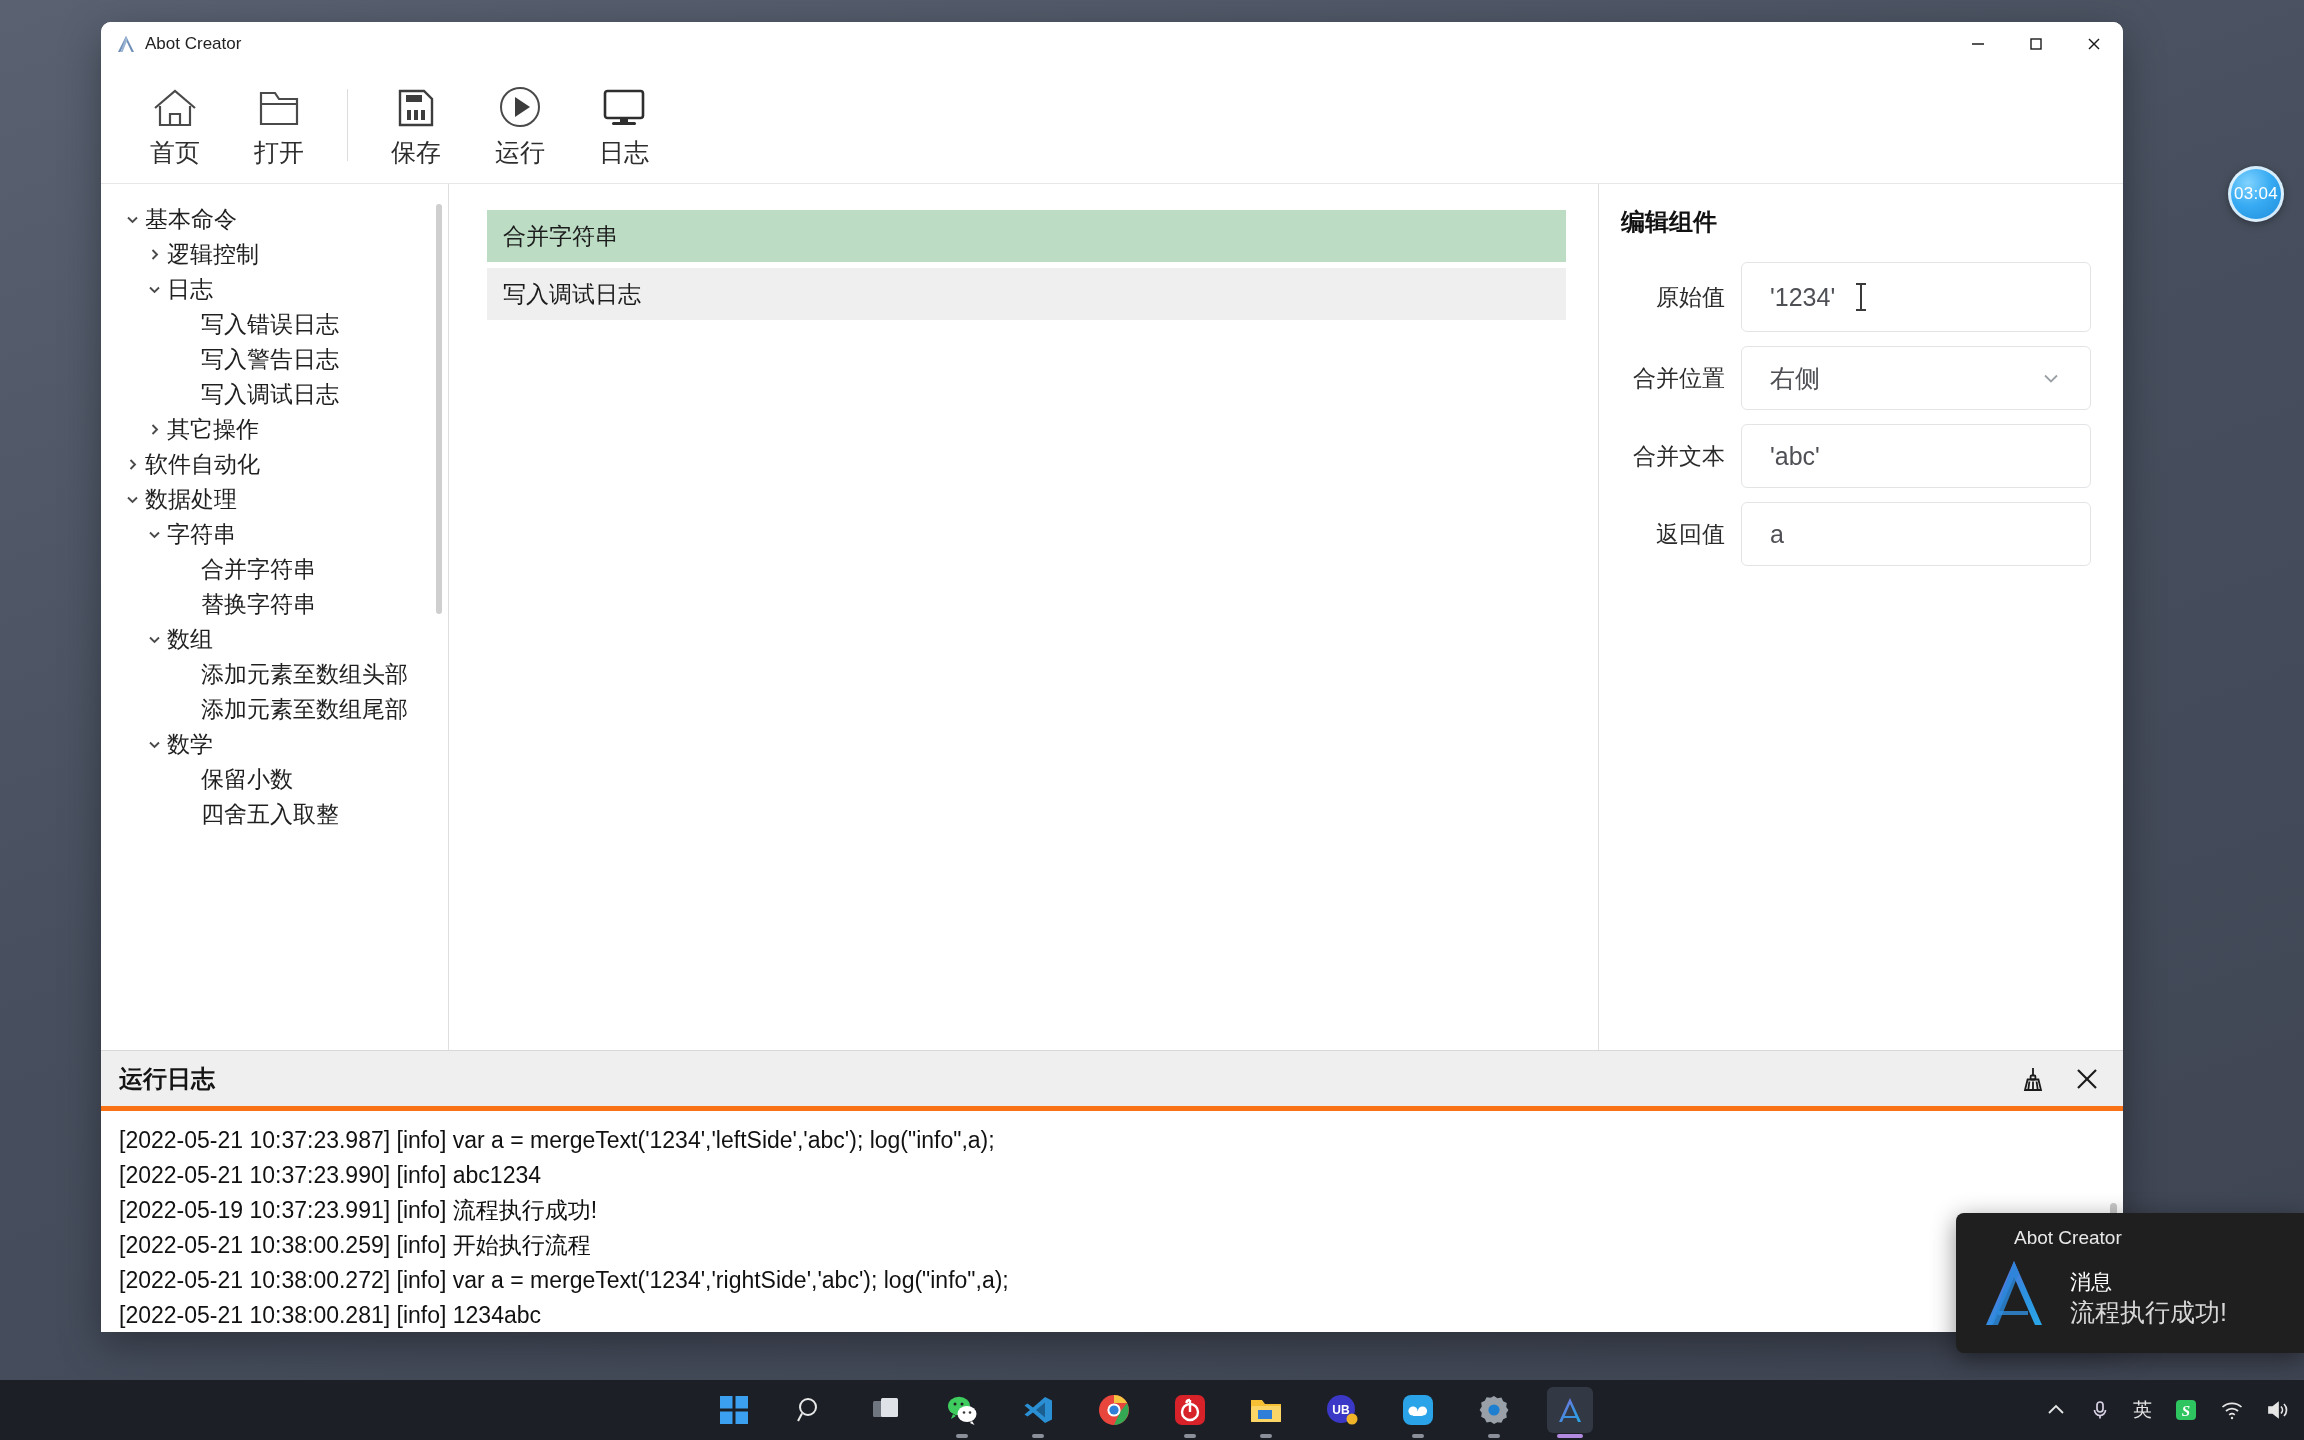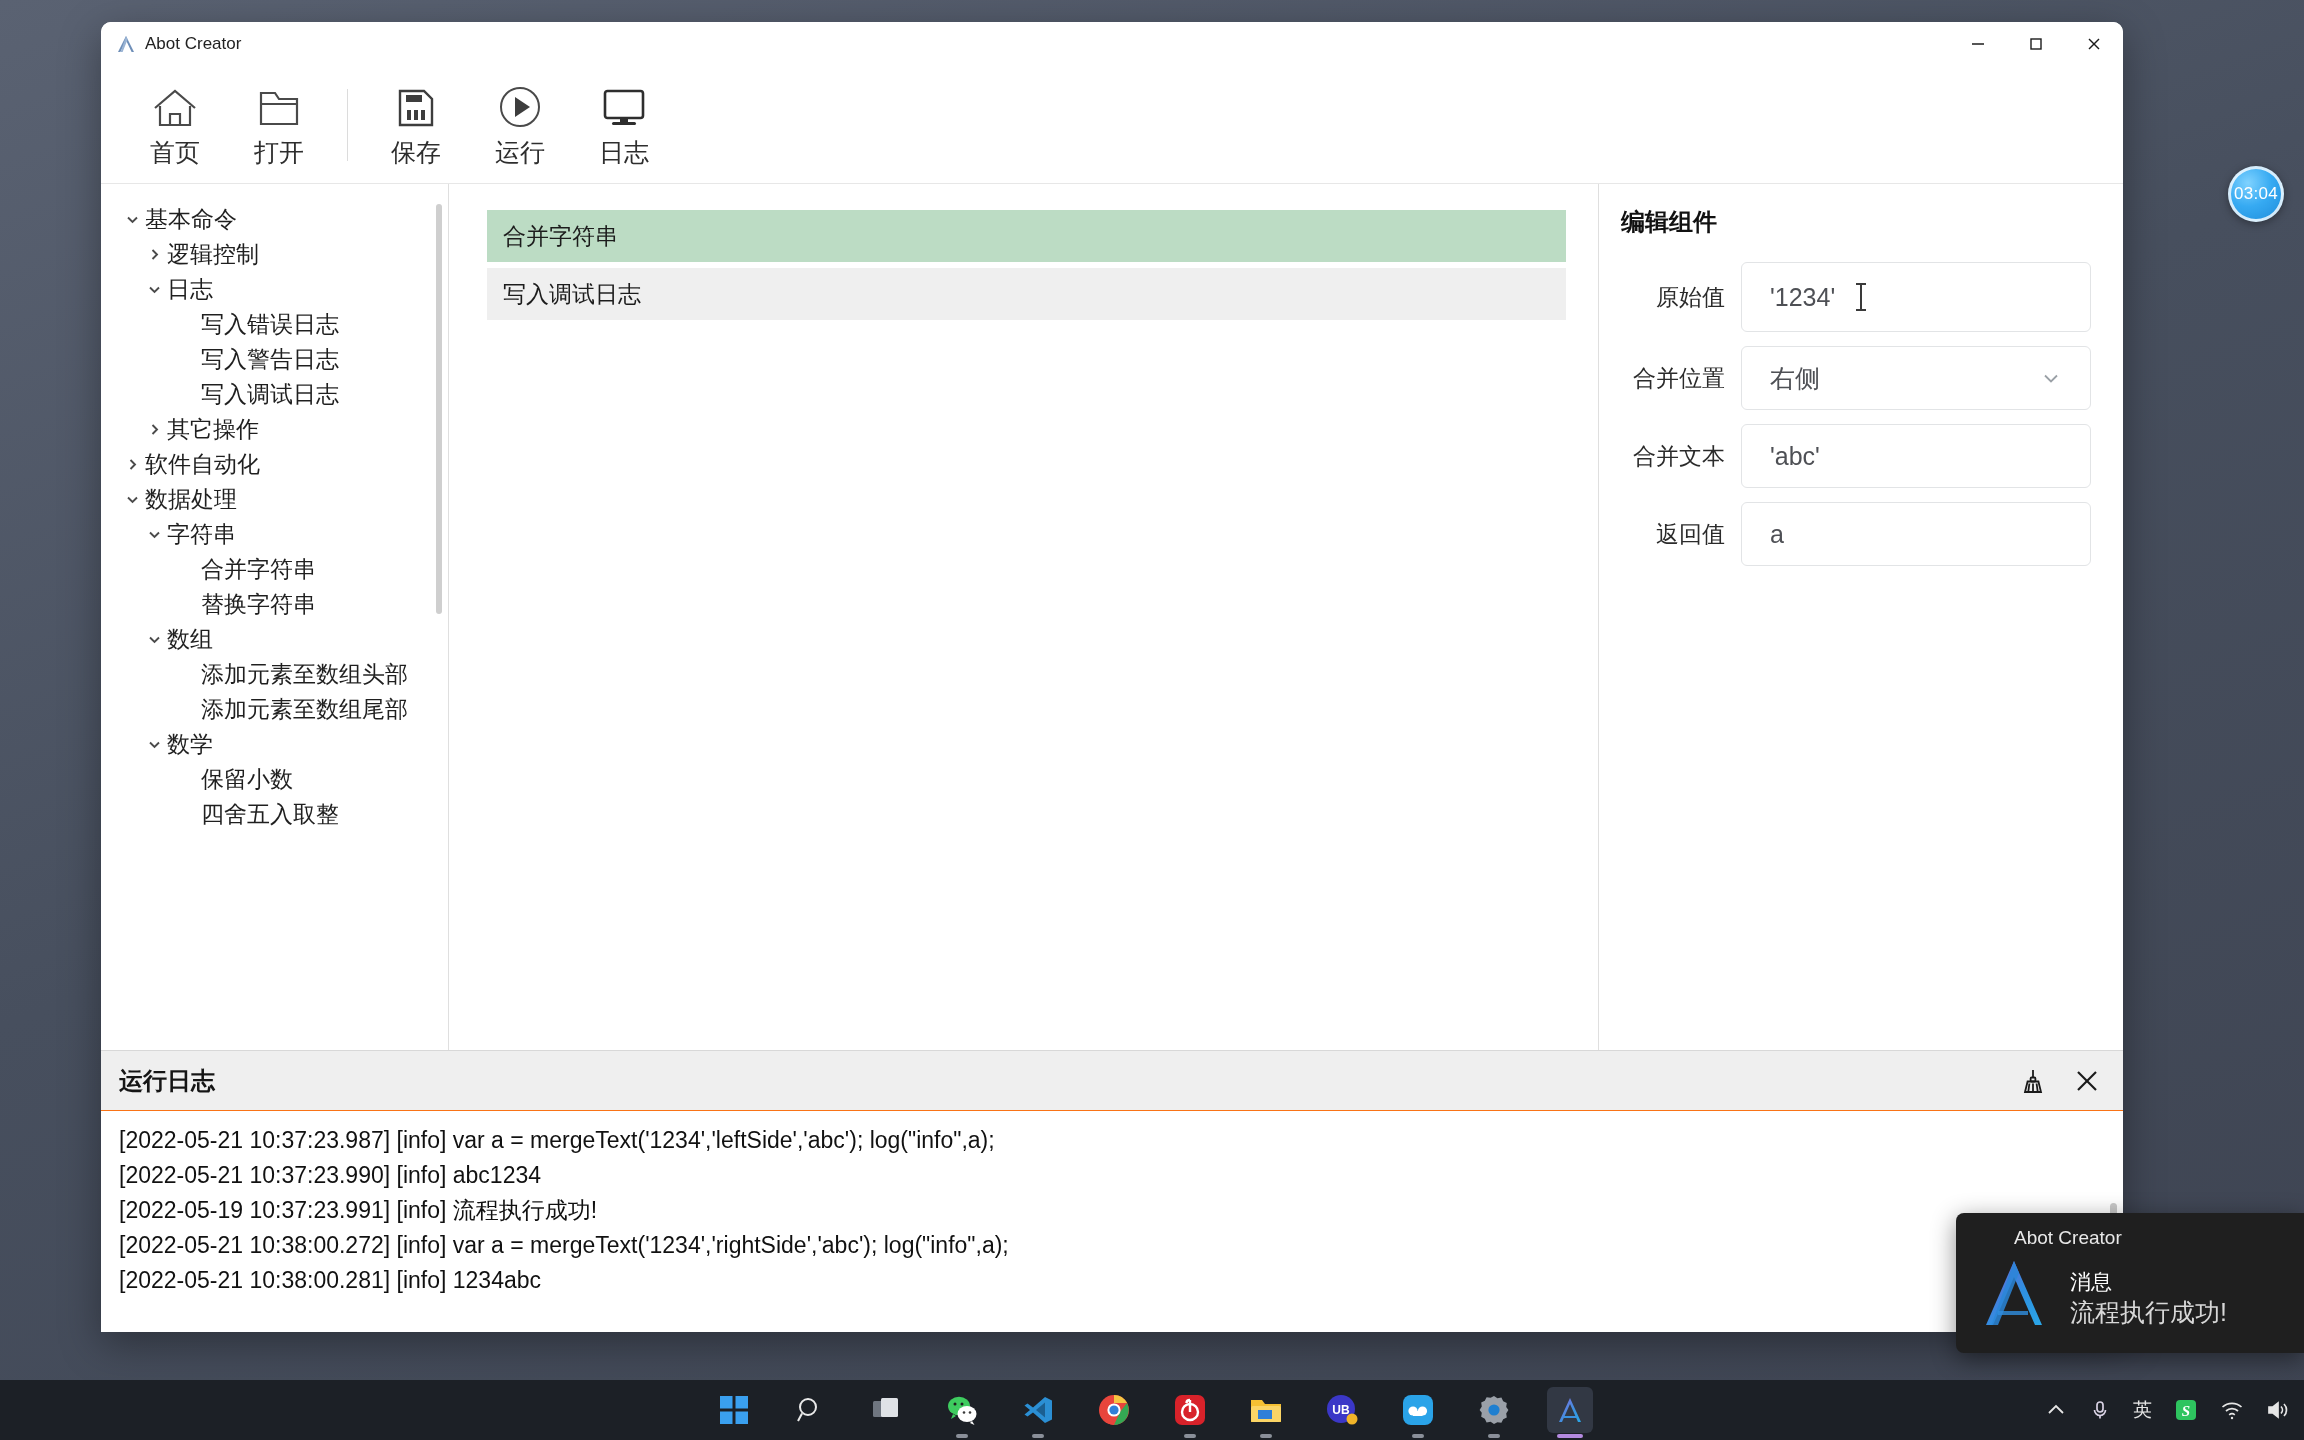--- a/index.html
+++ b/index.html
@@ -161,21 +161,21 @@
     flex: 0 0 auto; height: 282px;
     border-top: 1px solid #d8d8d8;
     background: #fff; display: flex; flex-direction: column;
     position: relative;
   }
   #log-header {
     height: 60px; flex: 0 0 60px;
     background: #efefef;
     display: flex; align-items: center;
     padding: 0 22px 0 18px;
-    border-bottom: 1px solid #f97316;
+    border-bottom: 5px solid #f97316;
   }
   #log-title { font-size: 24px; font-weight: bold; color: #151515; }
   .log-actions { margin-left: auto; display: flex; align-items: center; gap: 26px; }
   .log-act { cursor: pointer; color: #1a1a1a; display: flex; }
   #log-body {
     flex: 1 1 auto; overflow: hidden;
     padding: 12px 20px 0 18px; position: relative;
   }
   .log-line {
     font-size: 23px; color: #111; line-height: 35px;
@@ -507,20 +507,21 @@
             <line x1="23" y1="5" x2="5" y2="23" stroke="#1a1a1a" stroke-width="2.2"></line>
           </svg>
         </span>
       </div>
     </div>
     <div id="log-body">
       <div id="log-lines">
           <div class="log-line">[2022-05-21 10:37:23.987] [info] var a = mergeText('1234','leftSide','abc'); log("info",a);</div>
           <div class="log-line">[2022-05-21 10:37:23.990] [info] abc1234</div>
           <div class="log-line">[2022-05-19 10:37:23.991] [info] 流程执行成功!</div>
+          <div class="log-line">[2022-05-21 10:38:00.259] [info] 开始执行流程</div>
           <div class="log-line">[2022-05-21 10:38:00.272] [info] var a = mergeText('1234','rightSide','abc'); log("info",a);</div>
           <div class="log-line">[2022-05-21 10:38:00.281] [info] 1234abc</div>
         </div>
       <div id="log-scrollbar"></div>
     </div>
   </div>
 </div>
 
 <div id="toast">
   <div id="toast-app">Abot Creator</div>

